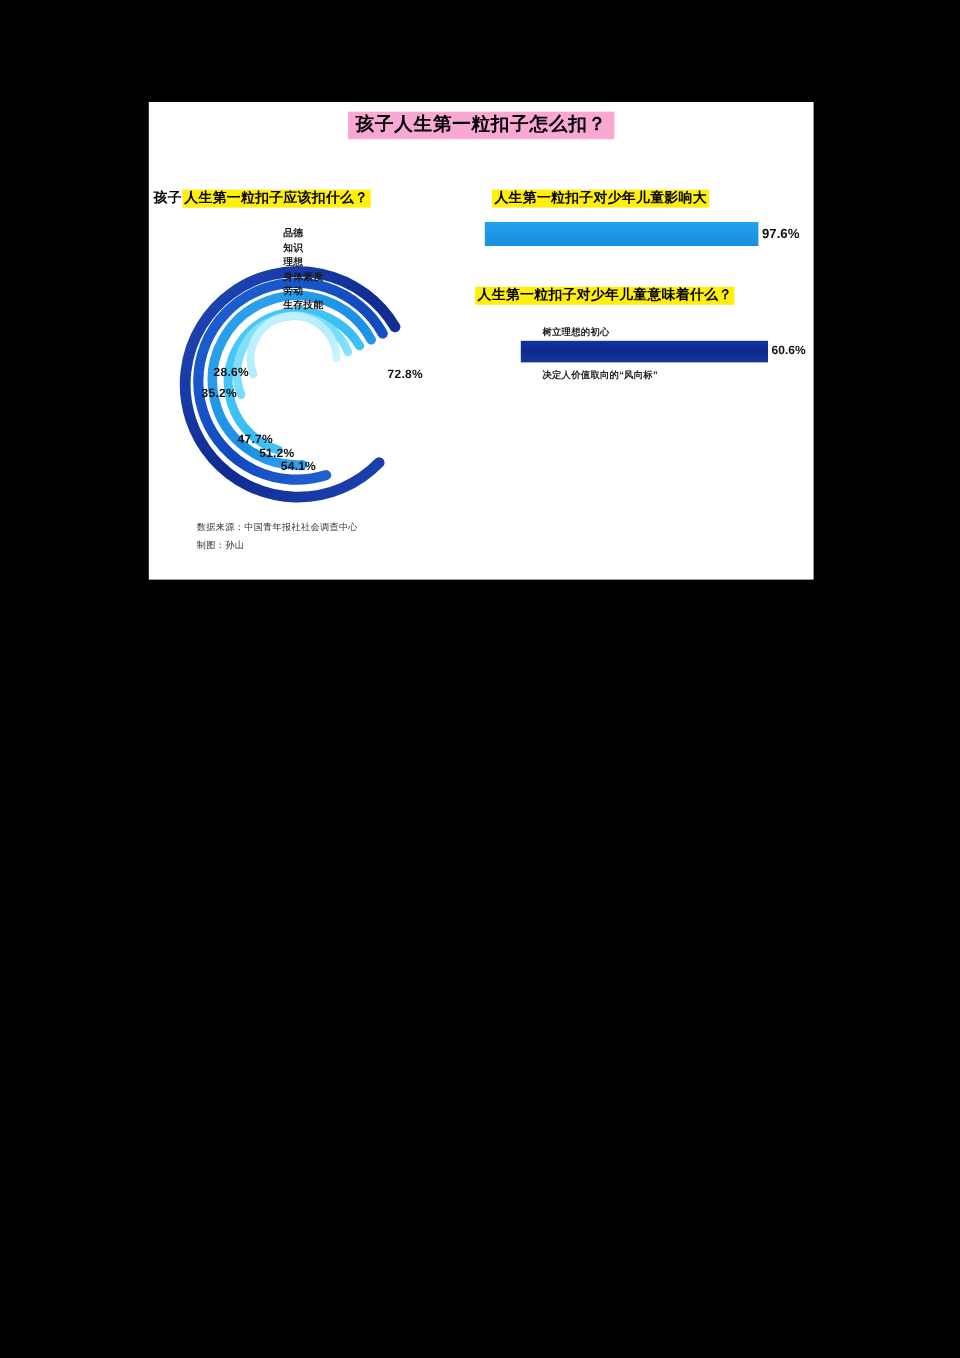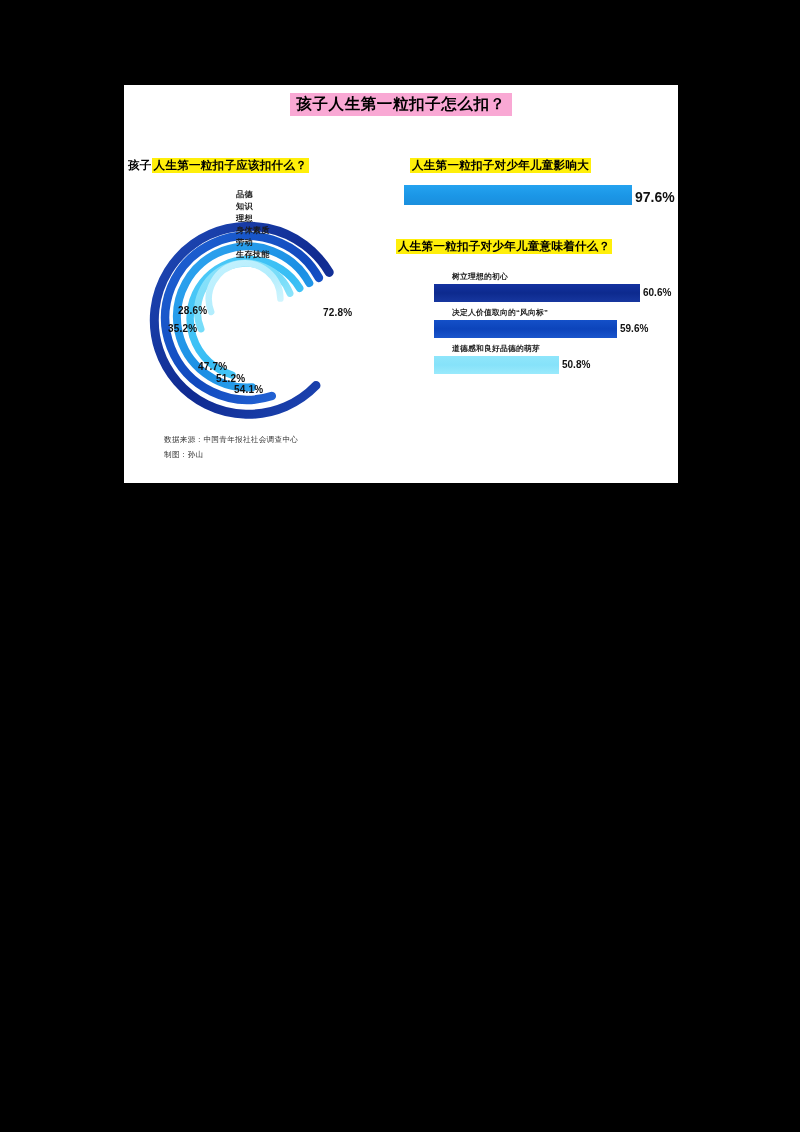--- a/index.html
+++ b/index.html
@@ -119,21 +119,21 @@
     left: 0;
     top: 0;
     height: 20px;
     width: 228px;
     background: linear-gradient(180deg, #24a3f0 0%, #1b96e6 55%, #1b8fdd 100%);
   }
   #single-bar-value {
     position: absolute;
     left: 231px;
     top: 4px;
-    font-size: 14px;
+    font-size: 11px;
     font-weight: bold;
     color: #111111;
     white-space: nowrap;
   }
 
   #bar-list {
     position: absolute;
     left: 310px;
     top: 186px;
     width: 244px;
@@ -276,31 +276,20 @@
     <div class="bar-item">
       <div class="cap">树立理想的初心</div>
       <div class="track">
         <div class="fill c0" style="width:206px;"></div>
         <div class="val" style="left:209px;">60.6%</div>
       </div>
     </div>
 
     <div class="bar-item">
       <div class="cap">决定人价值取向的“风向标”</div>
-      <div class="track">
-        <div class="fill c1" style="width:183px;"></div>
-        <div class="val" style="left:186px;">59.6%</div>
-      </div>
     </div>
 
 
 
-    <div class="bar-item">
-      <div class="cap">道德感和良好品德的萌芽</div>
-      <div class="track">
-        <div class="fill c4" style="width:125px;"></div>
-        <div class="val" style="left:128px;">50.8%</div>
-      </div>
-    </div>
 
   </div>
 
 </div>
 
 </body></html>

